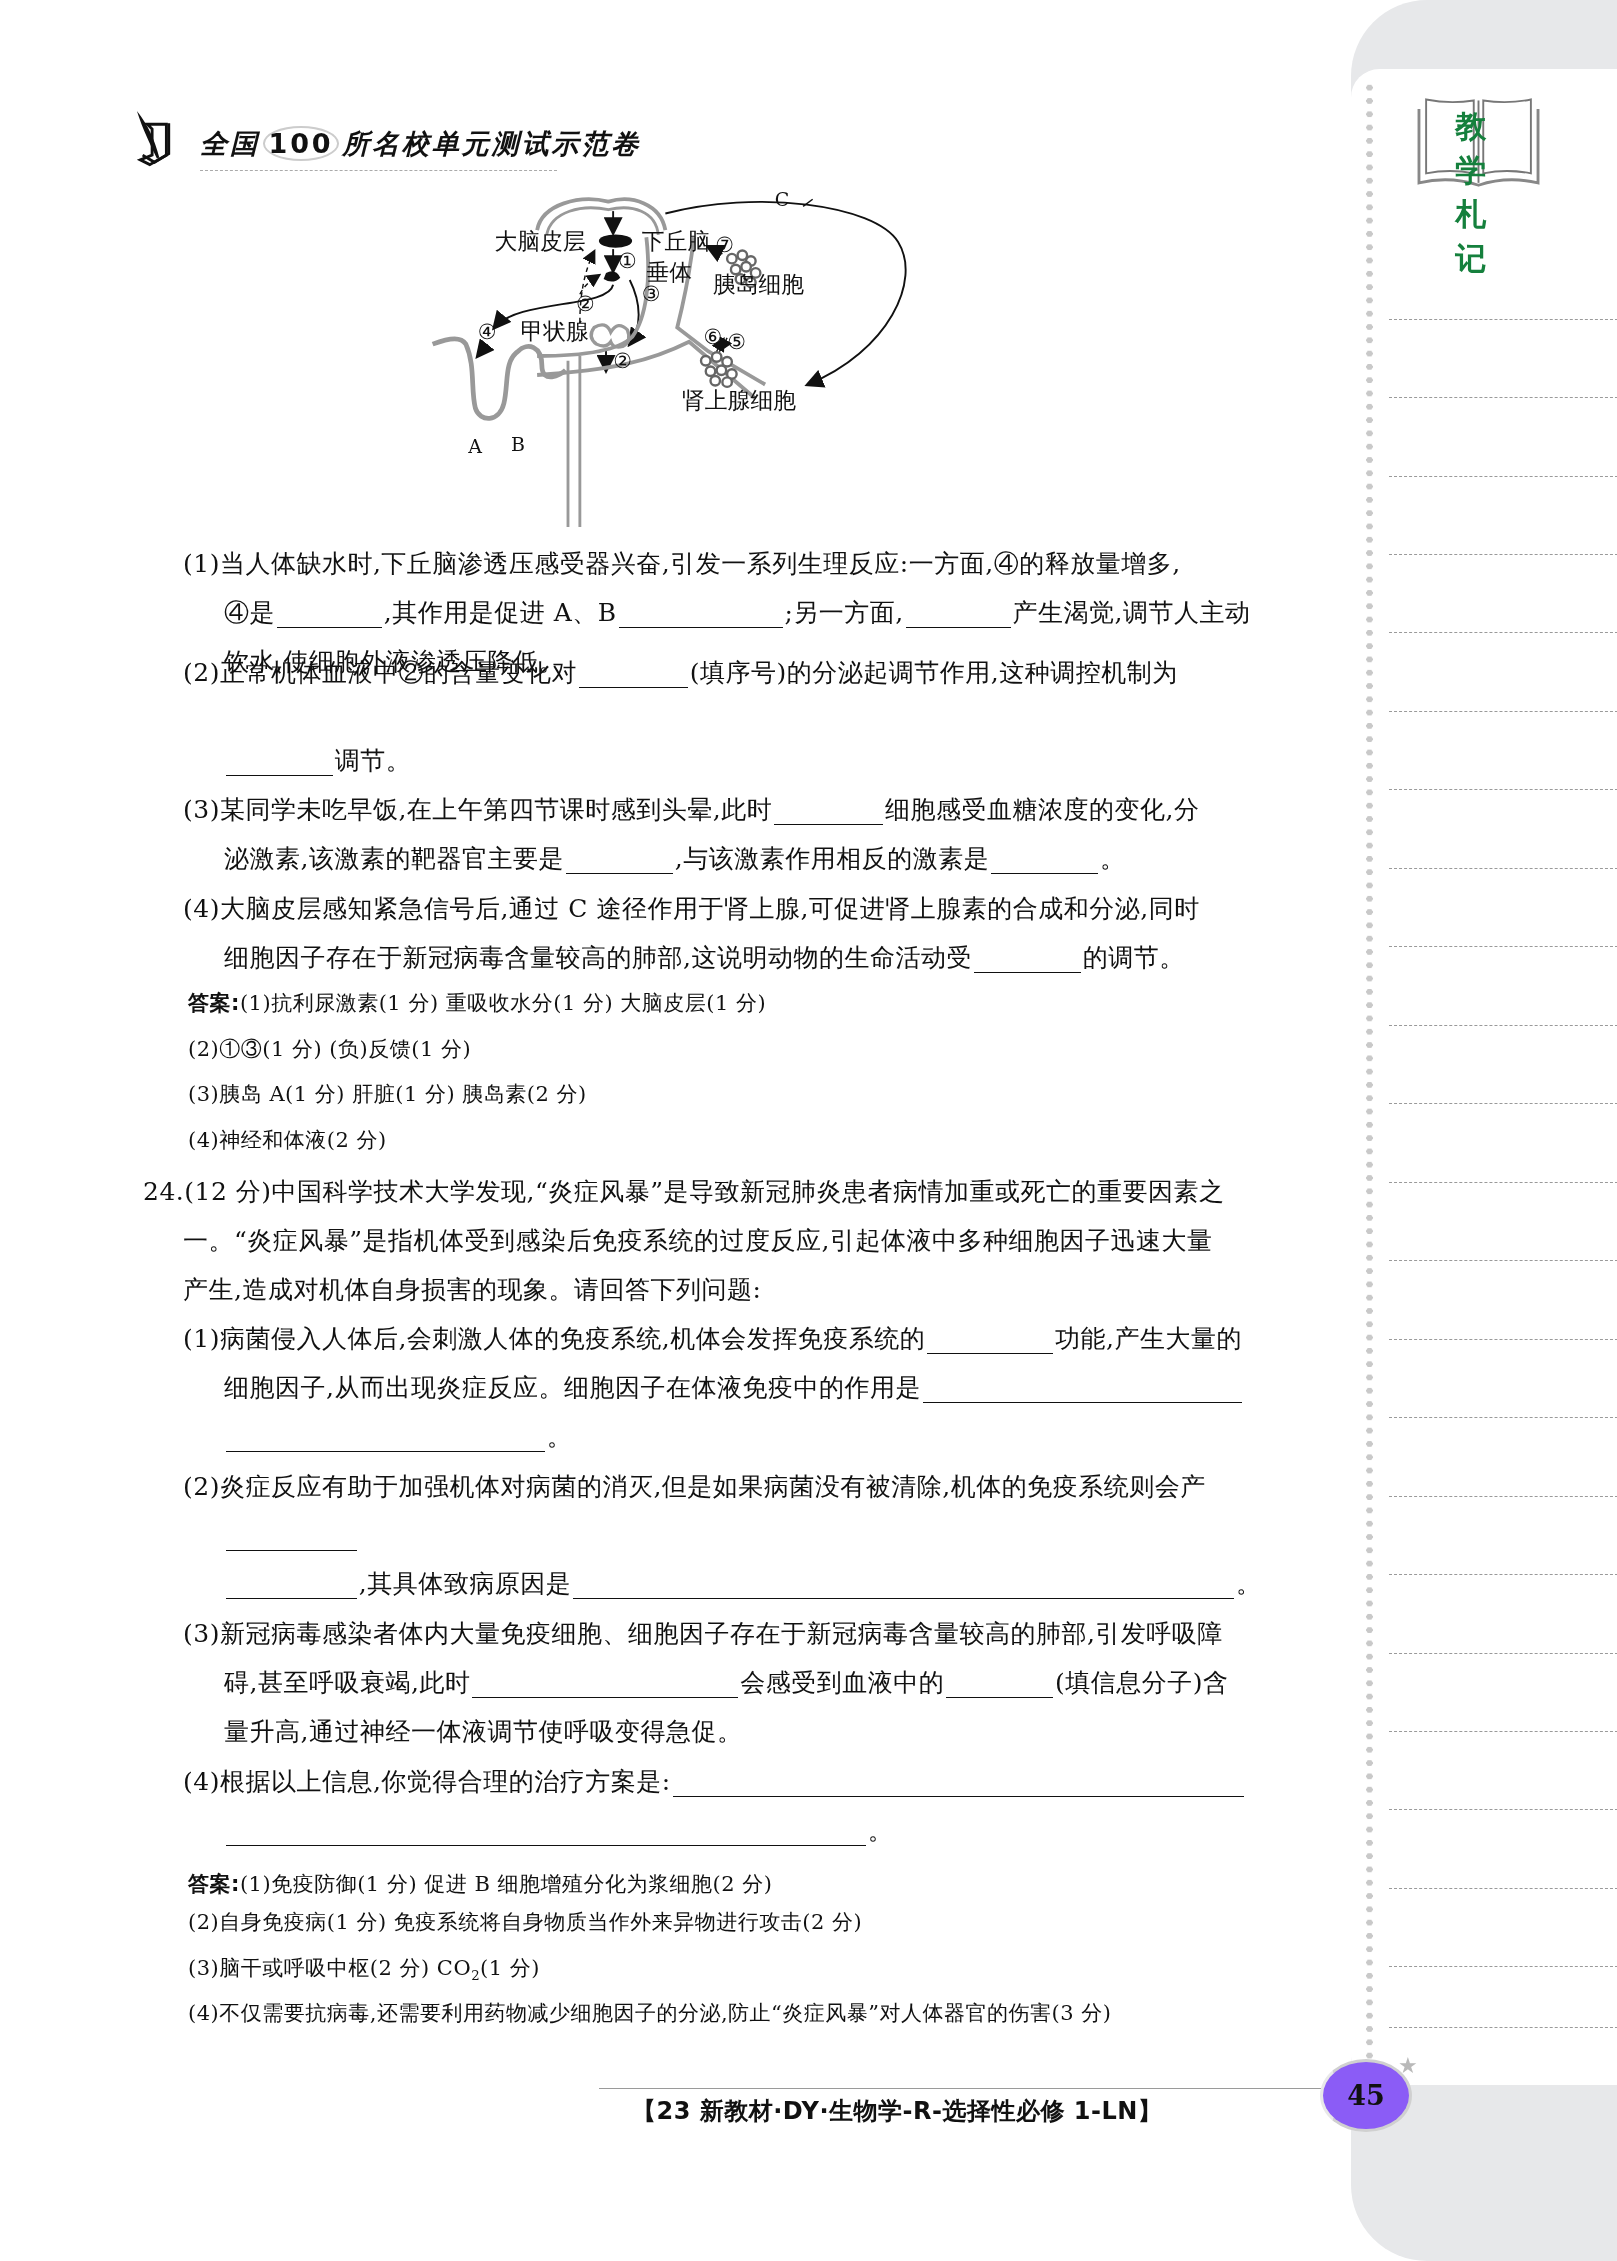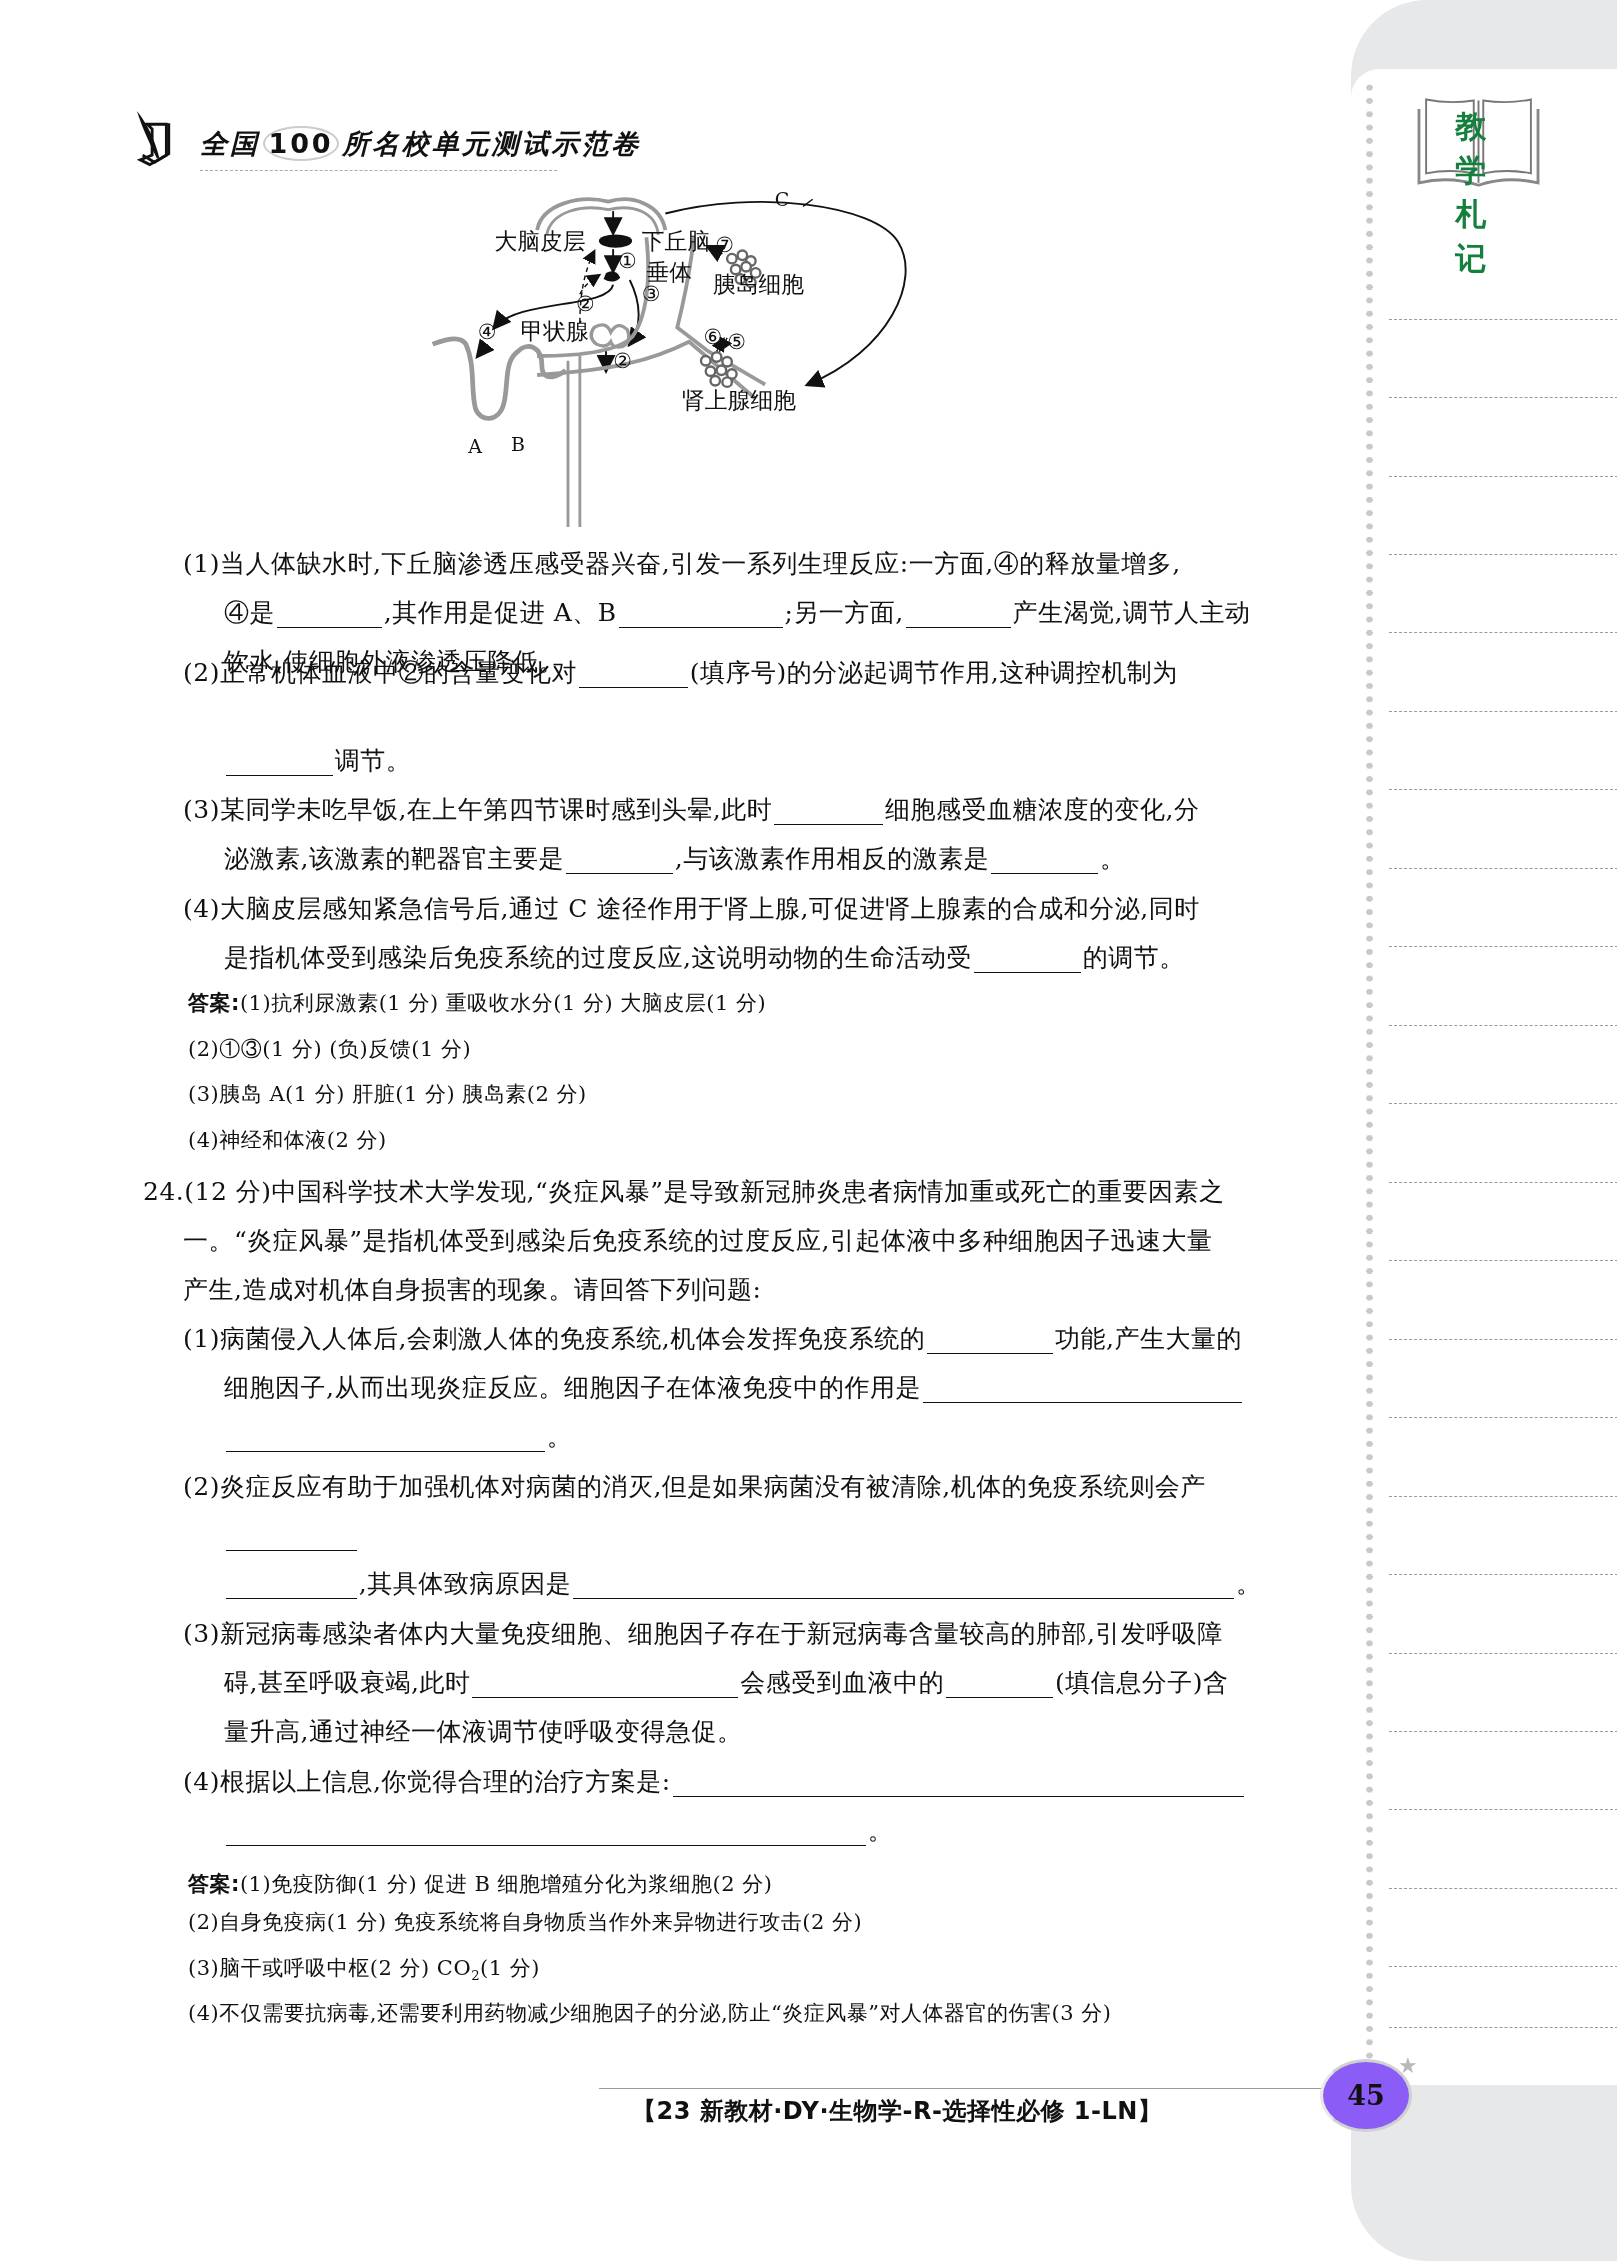--- a/index.html
+++ b/index.html
@@ -221,21 +221,21 @@
 <div class="q-line" style="left:224px; top:598px;"><span>④是</span><span class="blank" style="width:105px"></span><span>,其作用是促进 A、B</span><span class="blank" style="width:164px"></span><span>;另一方面,</span><span class="blank" style="width:105px"></span><span>产生渴觉,调节人主动</span></div>
 <div class="q-line" style="left:224px; top:647px;">饮水,使细胞外液渗透压降低。</div>
 
 <div class="q-line" style="left:183px; top:658px;"><span>(2)正常机体血液中②的含量变化对</span><span class="blank" style="width:109px"></span><span>(填序号)的分泌起调节作用,这种调控机制为</span></div>
 <div class="q-line" style="left:224px; top:746px;"><span class="blank" style="width:107px"></span><span>调节。</span></div>
 
 <div class="q-line" style="left:183px; top:795px;"><span>(3)某同学未吃早饭,在上午第四节课时感到头晕,此时</span><span class="blank" style="width:109px"></span><span>细胞感受血糖浓度的变化,分</span></div>
 <div class="q-line" style="left:224px; top:844px;"><span>泌激素,该激素的靶器官主要是</span><span class="blank" style="width:107px"></span><span>,与该激素作用相反的激素是</span><span class="blank" style="width:107px"></span><span>。</span></div>
 
 <div class="q-line" style="left:183px; top:894px;">(4)大脑皮层感知紧急信号后,通过 C 途径作用于肾上腺,可促进肾上腺素的合成和分泌,同时</div>
-<div class="q-line" style="left:224px; top:943px;"><span>是指机体受到感染后免疫系统的过度反应,这说明动物的生命活动受</span><span class="blank" style="width:107px"></span><span>的调节。</span></div>
+<div class="q-line" style="left:224px; top:943px;"><span>细胞因子存在于新冠病毒含量较高的肺部,这说明动物的生命活动受</span><span class="blank" style="width:107px"></span><span>的调节。</span></div>
 
 <div class="ans-line" style="left:188px; top:990px;"><span class="ans-label">答案:</span><span>(1)抗利尿激素(1 分)   重吸收水分(1 分)   大脑皮层(1 分)</span></div>
 <div class="ans-line" style="left:188px; top:1036px;">(2)①③(1 分)  (负)反馈(1 分)</div>
 <div class="ans-line" style="left:188px; top:1081px;">(3)胰岛 A(1 分)   肝脏(1 分)   胰岛素(2 分)</div>
 <div class="ans-line" style="left:188px; top:1127px;">(4)神经和体液(2 分)</div>
 
 <div class="q-line" style="left:143px; top:1177px;">24.(12 分)中国科学技术大学发现,“炎症风暴”是导致新冠肺炎患者病情加重或死亡的重要因素之</div>
 <div class="q-line" style="left:183px; top:1226px;">一。“炎症风暴”是指机体受到感染后免疫系统的过度反应,引起体液中多种细胞因子迅速大量</div>
 <div class="q-line" style="left:183px; top:1275px;">产生,造成对机体自身损害的现象。请回答下列问题:</div>
 

